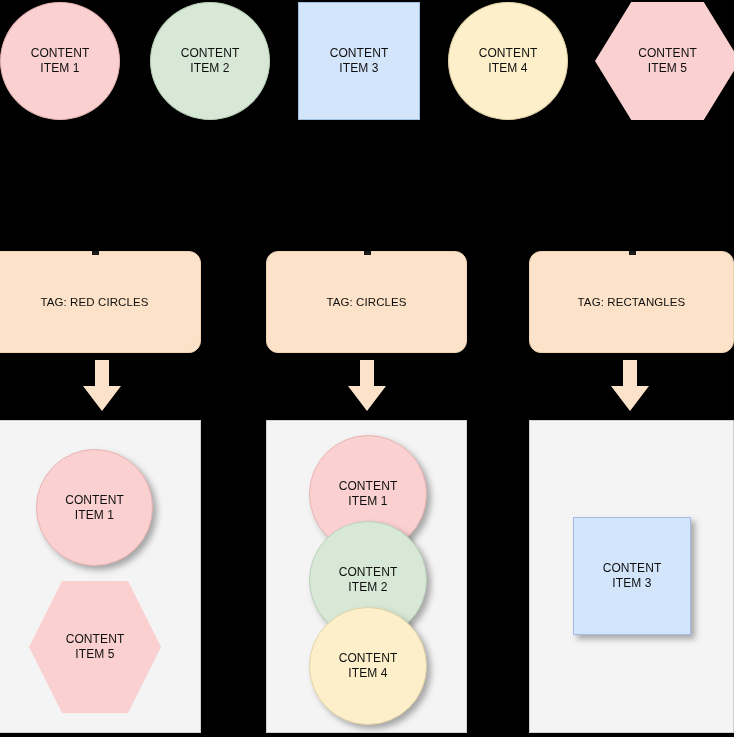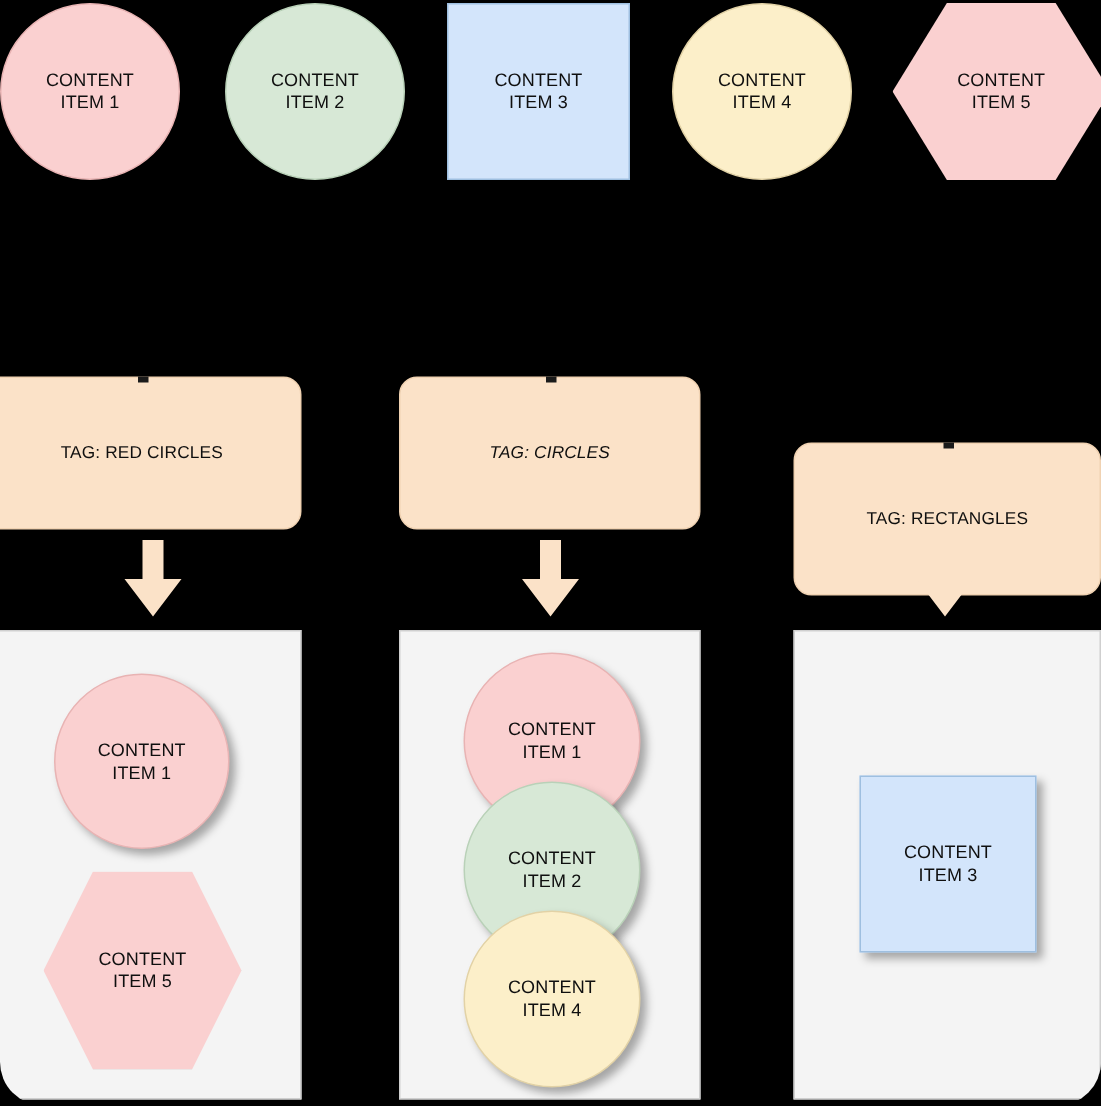--- a/index.html
+++ b/index.html
@@ -7,21 +7,20 @@
     padding: 0;
     background: #000000;
   }
   #canvas {
     position: relative;
     width: 734px;
     height: 737px;
     background: #000000;
     overflow: hidden;
     font-family: "Liberation Sans", sans-serif;
-    border-radius: 29px;
   }
 
   
   .shape {
     position: absolute;
     box-sizing: border-box;
     display: flex;
     align-items: center;
     justify-content: center;
     text-align: center;
@@ -112,25 +111,25 @@
         <span class="lbl">CONTENT
 ITEM 5</span>
       </div>
     </div>
 
   <div id="tag-row">
       <div class="tagbox" style="left: -12px; top: 251px; width: 213px; height: 102px; background: rgb(251, 226, 200); border: 1px solid rgb(240, 210, 178);">
         <span class="lbl">TAG: RED CIRCLES</span>
         <div class="tag-nub" style="left: 103px; top: -1px;"></div>
       </div>
-      <div class="tagbox" style="left: 266px; top: 251px; width: 201px; height: 102px; background: rgb(251, 226, 200); border: 1px solid rgb(240, 210, 178); font-style: italic;">
+      <div class="tagbox" style="left: 266px; top: 251px; width: 201px; height: 102px; background: rgb(251, 226, 200); border: 1px solid rgb(240, 210, 178);">
         <span class="lbl">TAG: CIRCLES</span>
         <div class="tag-nub" style="left: 97px; top: -1px;"></div>
       </div>
-      <div class="tagbox" style="left: 529px; top: 251px; width: 205px; height: 102px; background: rgb(251, 226, 200); border: 1px solid rgb(240, 210, 178); margin-top: 44px;">
+      <div class="tagbox" style="left: 529px; top: 251px; width: 205px; height: 102px; background: rgb(251, 226, 200); border: 1px solid rgb(240, 210, 178);">
         <span class="lbl">TAG: RECTANGLES</span>
         <div class="tag-nub" style="left: 99px; top: -1px;"></div>
       </div>
     </div>
 
   <div id="arrow-row">
       <div class="block-arrow" style="left: 82px; top: 360px;">
         <svg width="40" height="52" viewBox="0 0 40 52">
           <polygon points="13,0 27,0 27,26 39,26 20,51 1,26 13,26" fill="#fbe2c8"></polygon>
         </svg>

